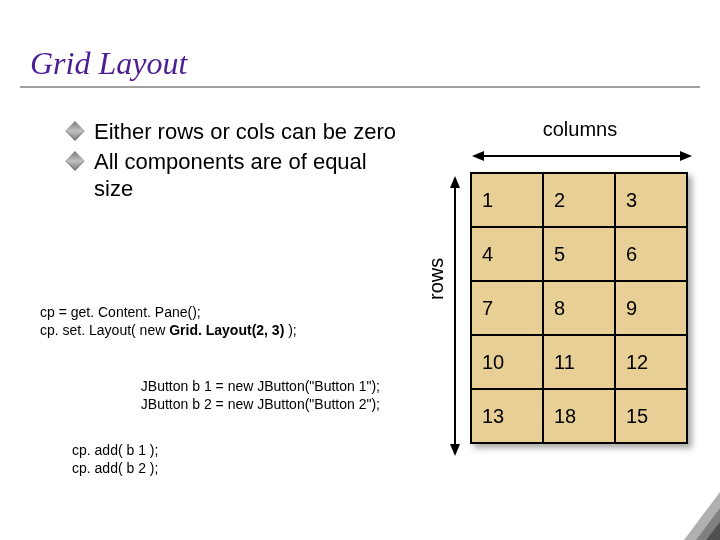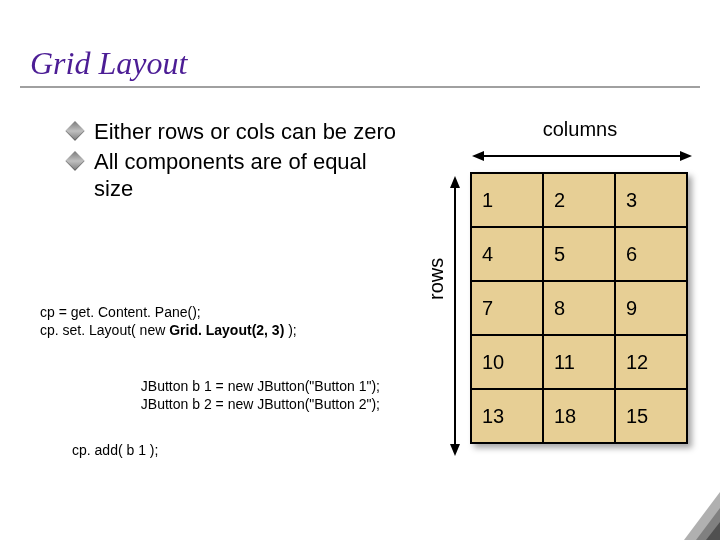--- a/index.html
+++ b/index.html
@@ -147,20 +147,21 @@
     </div>
   </div>
 
   <div class="code block2">
     <div>JButton b 1 = new JButton("Button 1");</div>
     <div>JButton b 2 = new JButton("Button 2");</div>
   </div>
 
   <div class="code block3">
     <div>cp. add( b 1 );</div>
+    <div>cp. add( b 2 );</div>
   </div>
 
   <div class="columns-label">columns</div>
   <svg class="columns-arrow" width="220" height="20">
     <line x1="8" y1="10" x2="212" y2="10" stroke="#000" stroke-width="2"></line>
     <polygon points="0,10 12,5 12,15" fill="#000"></polygon>
     <polygon points="220,10 208,5 208,15" fill="#000"></polygon>
   </svg>
 
   <div class="rows-label">rows</div>

